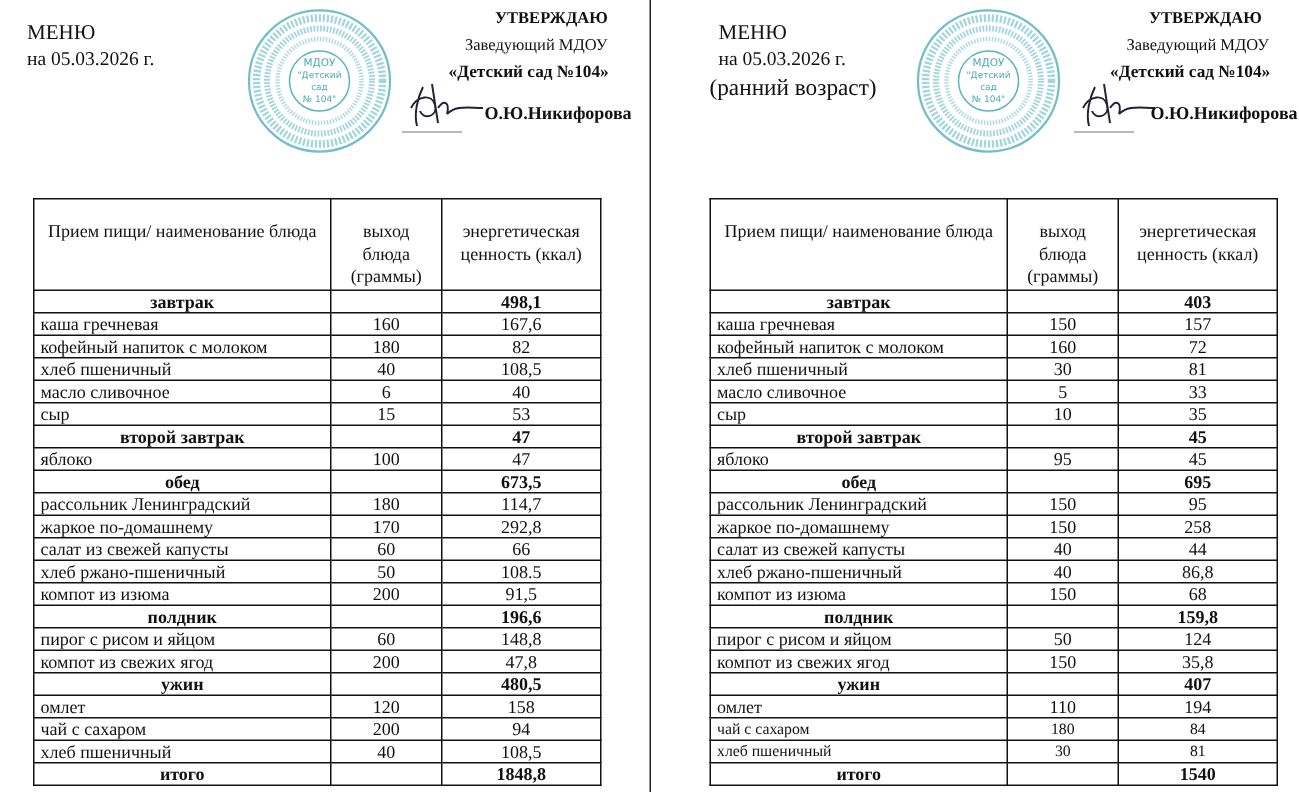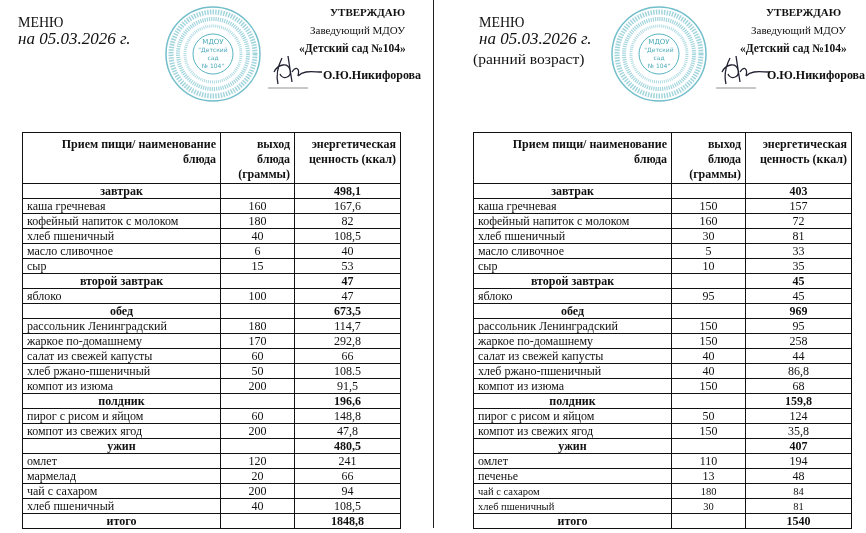--- a/index.html
+++ b/index.html
@@ -4,33 +4,33 @@
 <style>
   html, body { margin: 0; padding: 0; background: #ffffff; }
   body { width: 866px; height: 533px; position: relative; overflow: hidden;
          font-family: "Liberation Serif", "DejaVu Serif", serif; color: #111; }
   .page { position: absolute; top: 0; height: 439px; }
   .page-left { left: 0; width: 433px; }
   .page-right { left: 433px; width: 433px; }
   .divider { position: absolute; left: 433px; top: 0; width: 1px; height: 528px; background: #222; }
 
   .menu-title { position: absolute; font-size: 14px; line-height: 15px; }
-  .menu-date { position: absolute; font-size: 17px; line-height: 14px; font-style: italic; }
+  .menu-date { position: absolute; font-size: 13px; line-height: 14px; }
   .menu-age { position: absolute; font-size: 15.5px; line-height: 16px; }
   .approve-head { position: absolute; font-size: 11px; font-weight: bold; }
   .approve-role { position: absolute; font-size: 11px; font-weight: normal; }
   .approve-org { position: absolute; font-size: 11.5px; font-weight: bold; }
   .approve-name { position: absolute; font-size: 12px; font-weight: bold; }
 
   .stamp { position: absolute; width: 100px; height: 100px; }
   .signature { position: absolute; width: 56px; height: 40px; }
 
   table.menu { position: absolute; border-collapse: collapse; table-layout: fixed; }
   table.menu td, table.menu th { border: 1px solid #111; padding: 0 4px; font-size: 12px; line-height: 13px; height: 14px; }
-  table.menu th { font-weight: bold; text-align: right; vertical-align: top; font-size: 12px; line-height: 15px; height: 46px; padding-top: 4px; }
+  table.menu th { font-weight: normal; text-align: center; vertical-align: top; font-size: 12px; line-height: 15px; height: 46px; padding-top: 14px; }
   table.menu td.name { text-align: left; }
   table.menu td.num { text-align: center; }
   table.menu tr.section td { font-weight: bold; text-align: center; }
   table.menu tr.section td.kcal { font-weight: bold; text-align: center; }
   table.menu tr.total td { font-weight: bold; text-align: center; }
   .small { font-size: 10.5px !important; }
 </style>
 </head>
 <body>
 
@@ -159,26 +159,21 @@
           <td class="num">47,8</td>
         </tr>
         <tr class="section">
           <td>ужин</td>
           <td class="num"></td>
           <td class="num kcal">480,5</td>
         </tr>
         <tr>
           <td class="name">омлет</td>
           <td class="num">120</td>
-          <td class="num">241</td>
-        </tr>
-        <tr>
-          <td class="name">мармелад</td>
-          <td class="num">20</td>
-          <td class="num">66</td>
+          <td class="num">158</td>
         </tr>
         <tr>
           <td class="name">чай с сахаром</td>
           <td class="num">200</td>
           <td class="num">94</td>
         </tr>
         <tr>
           <td class="name">хлеб пшеничный</td>
           <td class="num">40</td>
           <td class="num">108,5</td>
@@ -270,21 +265,21 @@
           <td class="num kcal">45</td>
         </tr>
         <tr>
           <td class="name">яблоко</td>
           <td class="num">95</td>
           <td class="num">45</td>
         </tr>
         <tr class="section">
           <td>обед</td>
           <td class="num"></td>
-          <td class="num kcal">969</td>
+          <td class="num kcal">695</td>
         </tr>
         <tr>
           <td class="name">рассольник Ленинградский</td>
           <td class="num">150</td>
           <td class="num">95</td>
         </tr>
         <tr>
           <td class="name">жаркое по-домашнему</td>
           <td class="num">150</td>
           <td class="num">258</td>
@@ -321,25 +316,20 @@
         </tr>
         <tr class="section">
           <td>ужин</td>
           <td class="num"></td>
           <td class="num kcal">407</td>
         </tr>
         <tr>
           <td class="name">омлет</td>
           <td class="num">110</td>
           <td class="num">194</td>
-        </tr>
-        <tr>
-          <td class="name">печенье</td>
-          <td class="num">13</td>
-          <td class="num">48</td>
         </tr>
         <tr>
           <td class="name small">чай с сахаром</td>
           <td class="num small">180</td>
           <td class="num small">84</td>
         </tr>
         <tr>
           <td class="name small">хлеб пшеничный</td>
           <td class="num small">30</td>
           <td class="num small">81</td>

